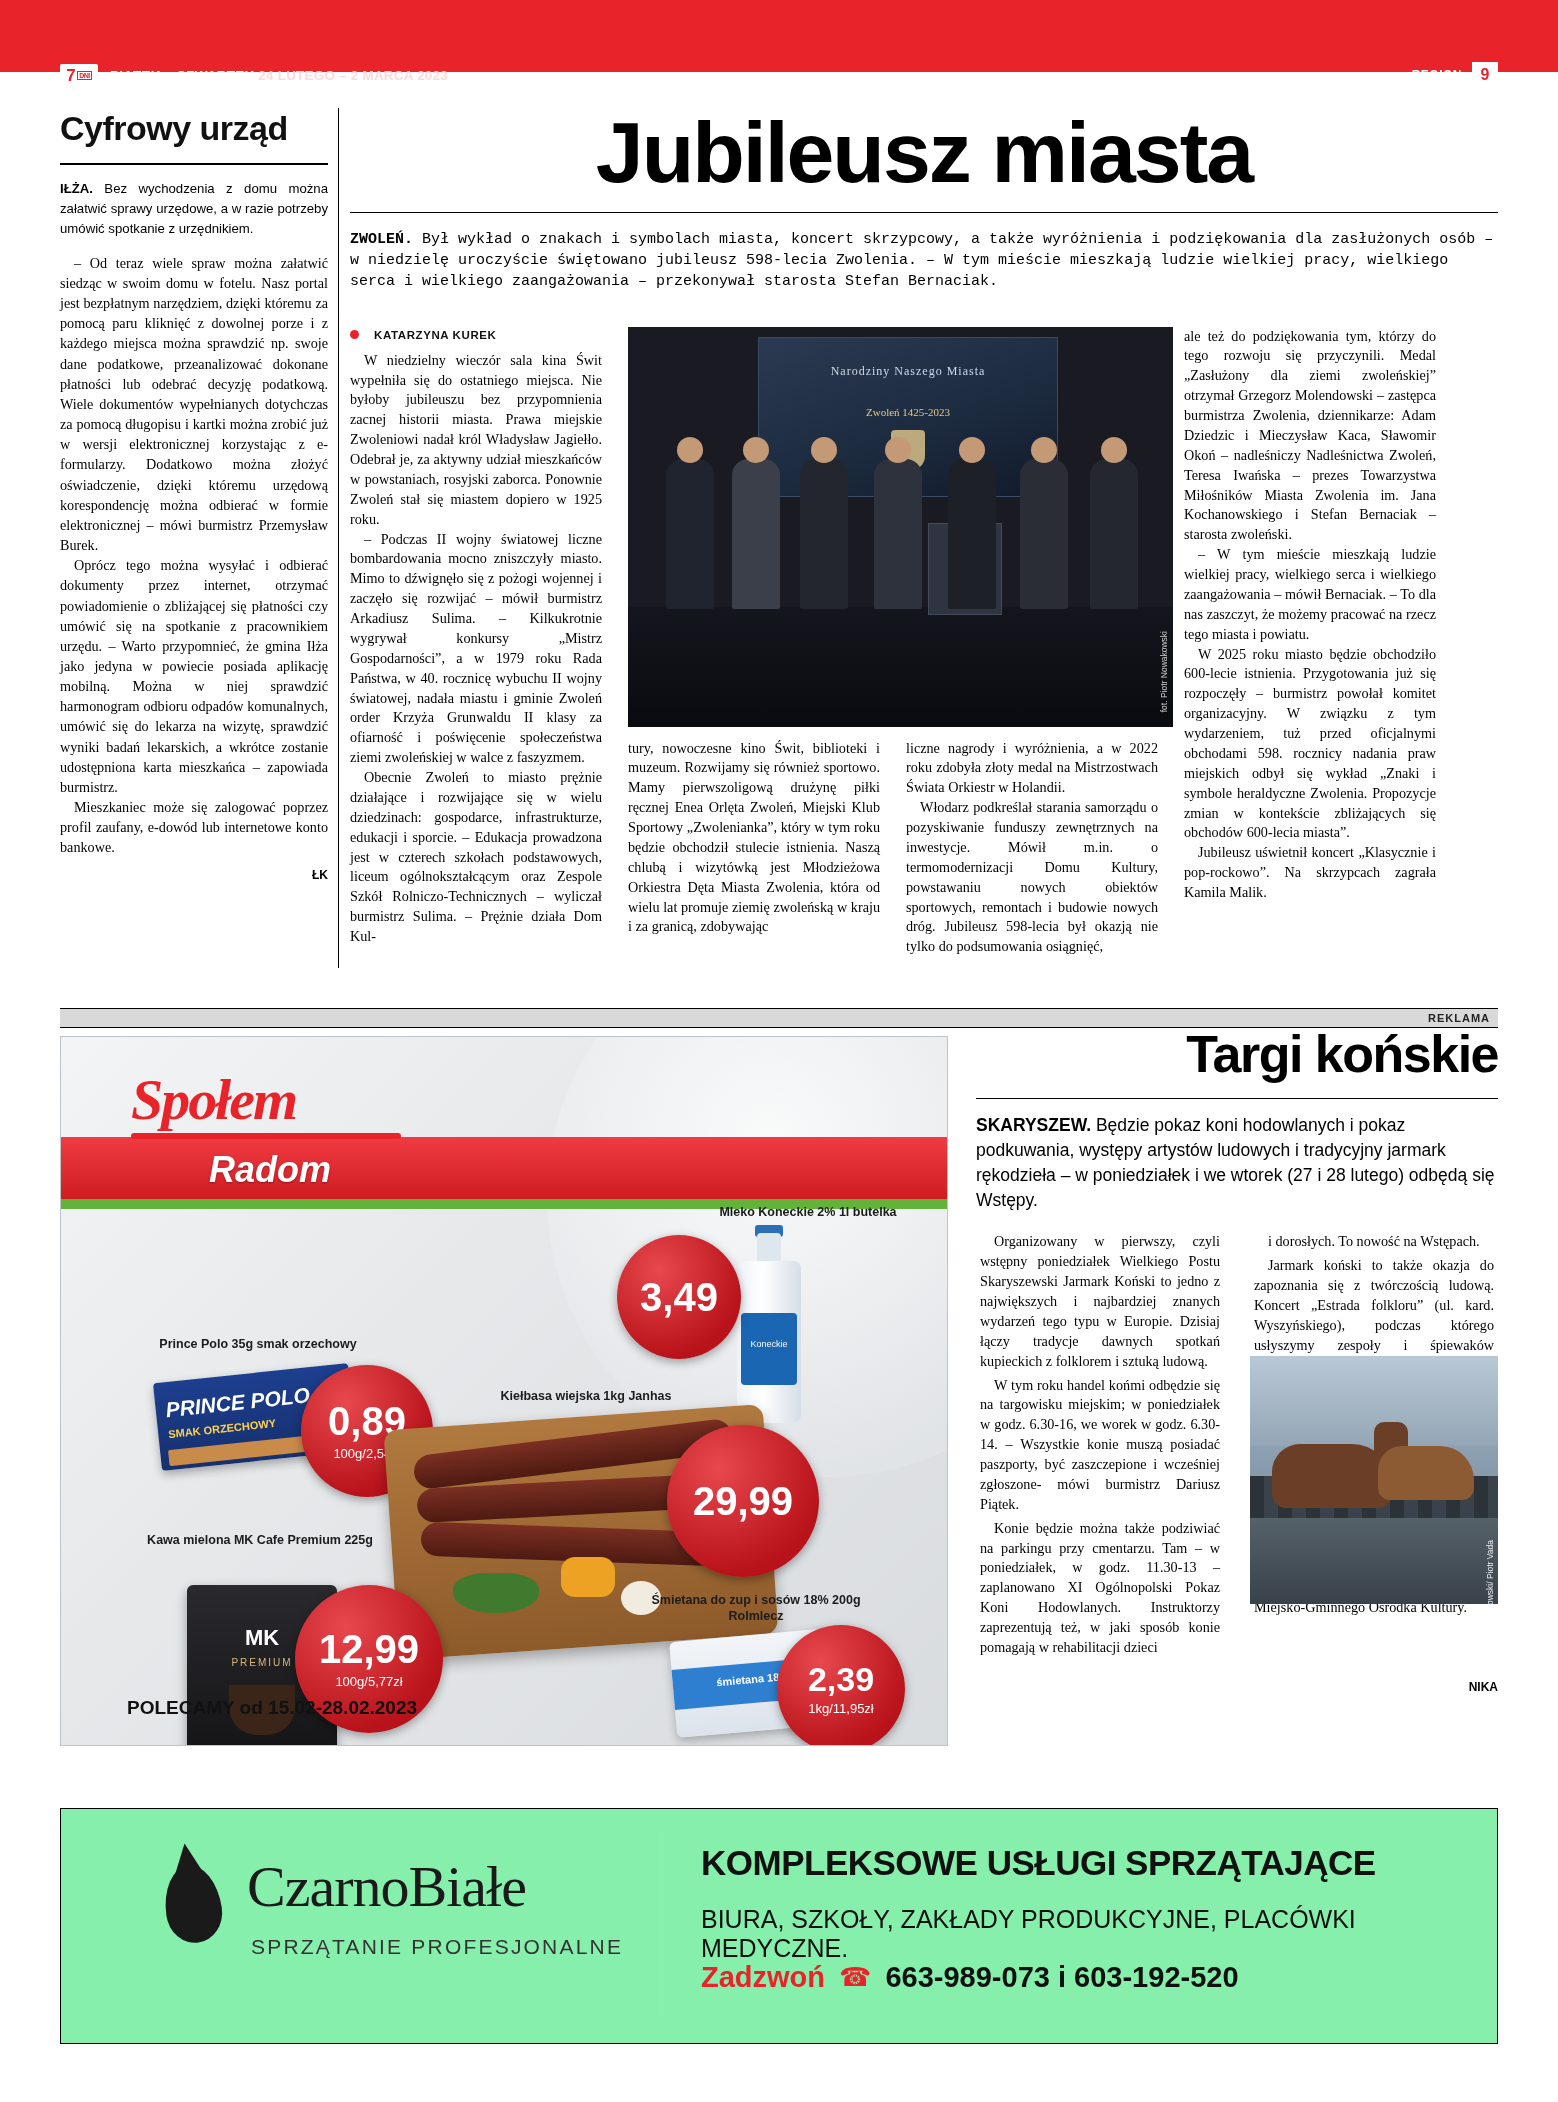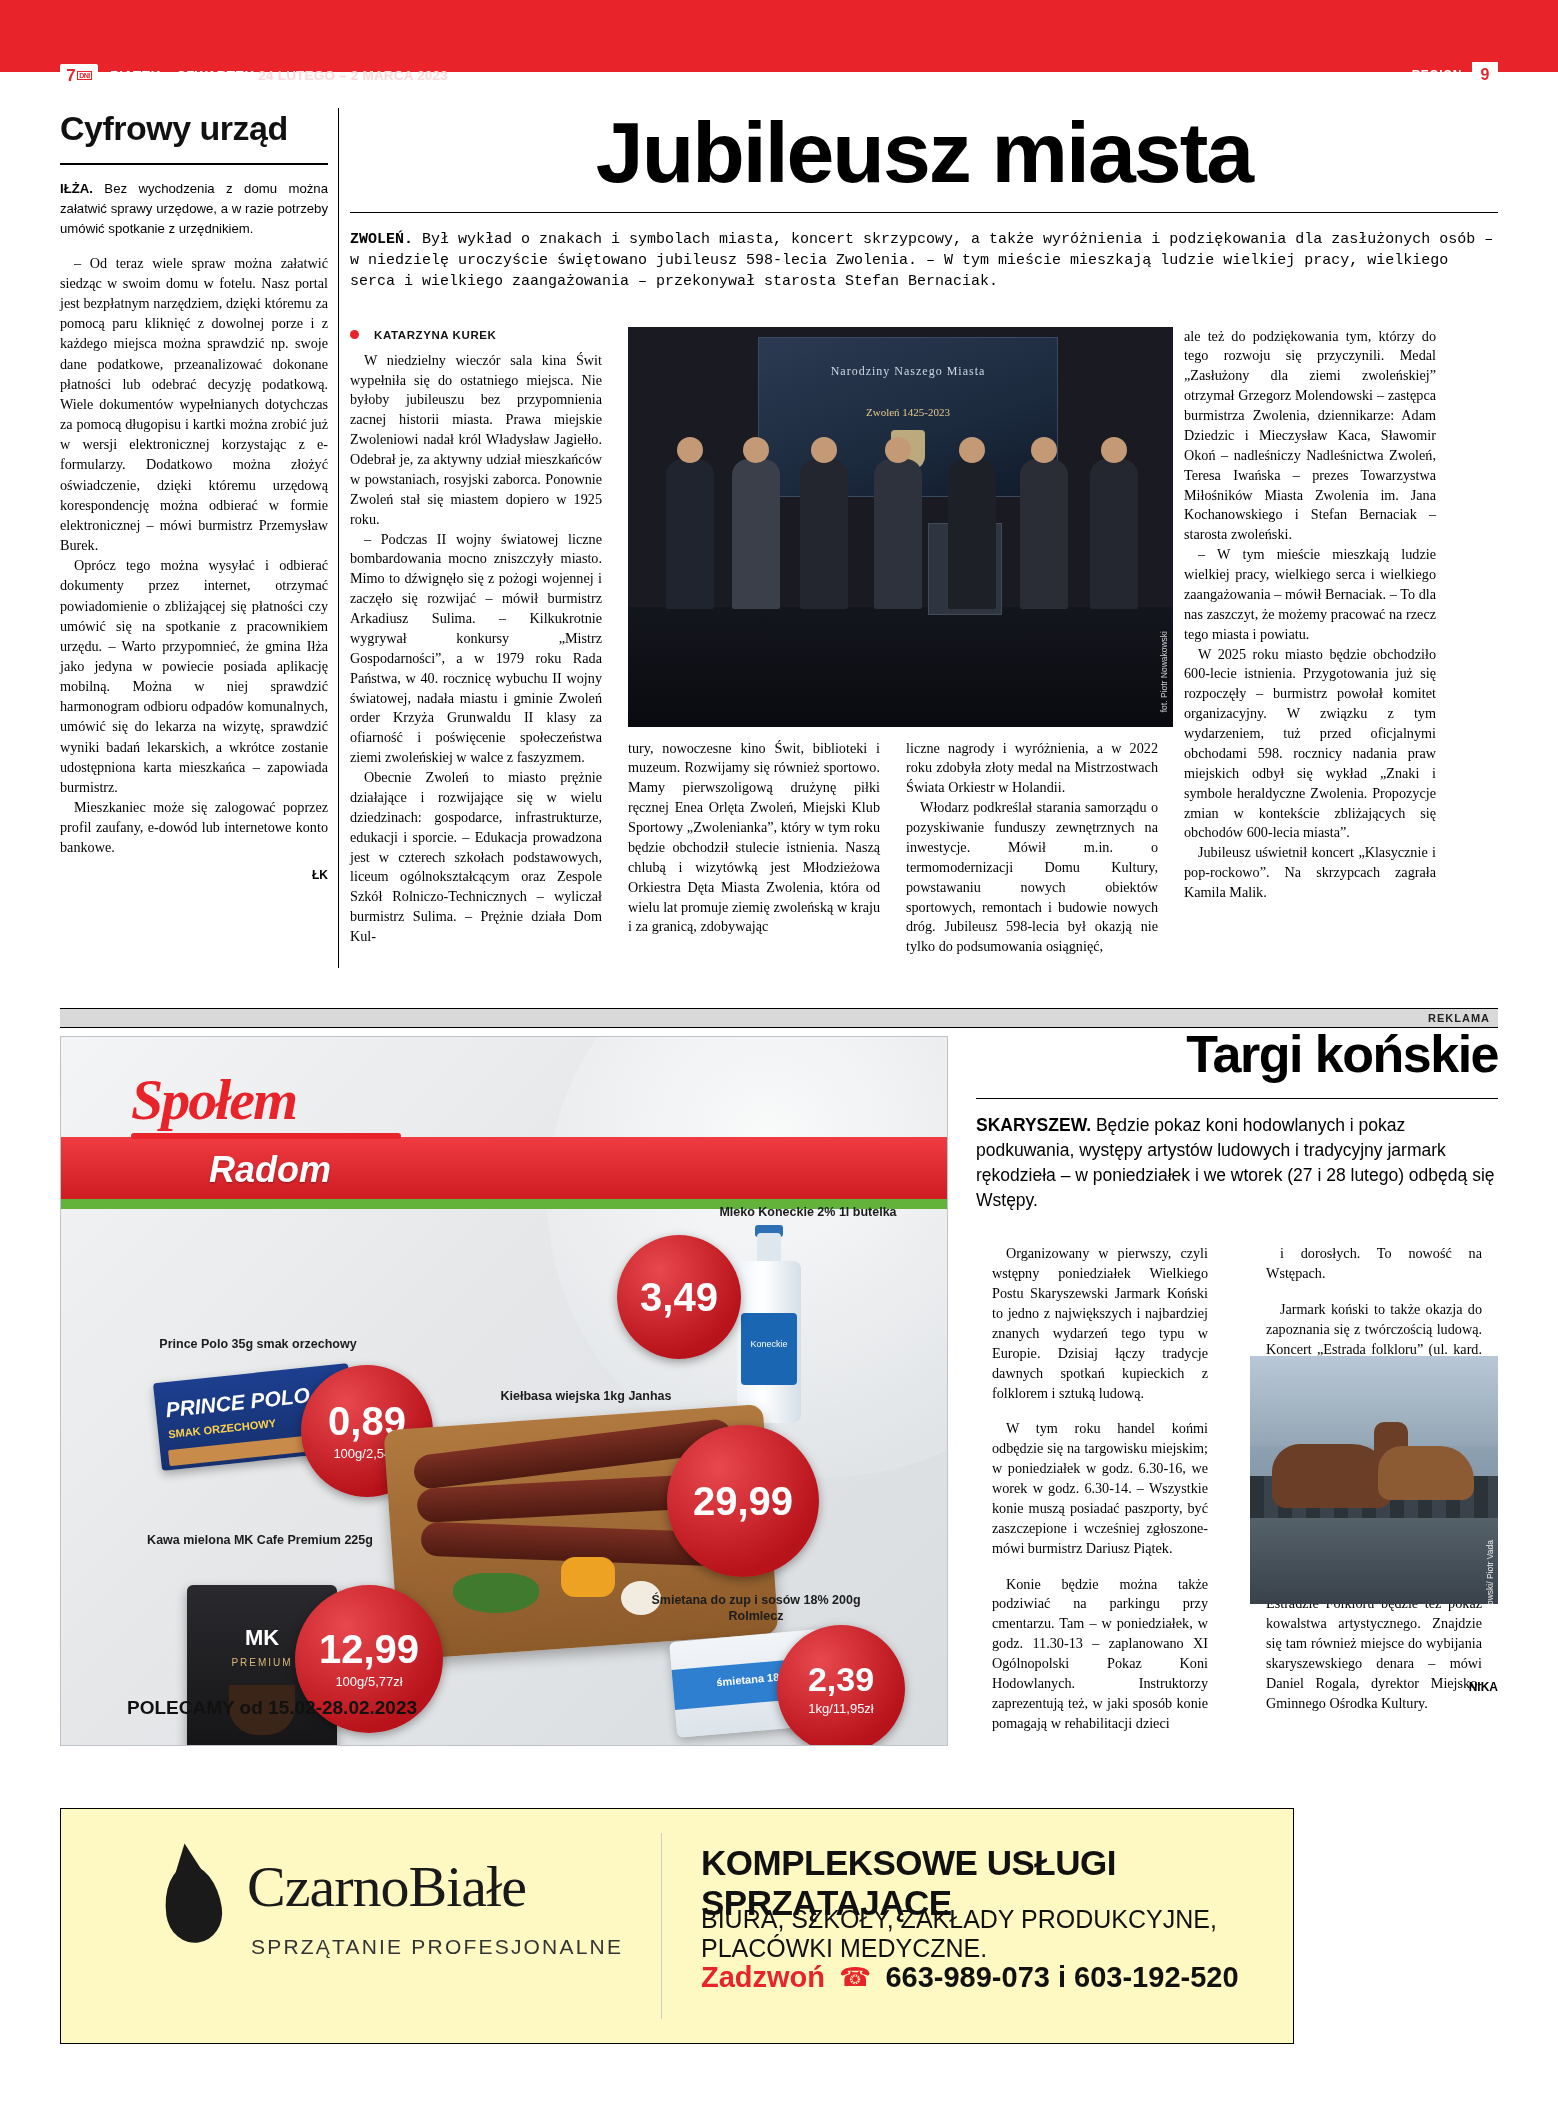--- a/index.html
+++ b/index.html
@@ -279,41 +279,41 @@
   .targi-h {
     font-family:"Liberation Sans", sans-serif; font-weight:bold; font-size:52px;
     letter-spacing:-1.5px; text-align:right; margin:0 0 14px 0;
   }
   .targi-rule { width:522px; height:1px; background:#000; margin-bottom:14px;}
   .targi-stand {
     font-family:"Liberation Sans", sans-serif; font-size:17.5px; line-height:1.42; margin-bottom:16px;
   }
   .targi-cols { position:relative; width:522px; }
   .tcol { position:absolute; top:0; width:248px; font-size:14.2px; line-height:1.4; text-align:justify; hyphens:auto;}
-  .tcol p { margin:16px; text-indent:14px; }
+  .tcol p { margin:4px; text-indent:14px; }
   .tphoto {
     position:absolute; left:274px; top:128px; width:248px; height:248px;
     background:linear-gradient(#9fb4c6,#6d7f8e); overflow:hidden;
   }
   .tphoto .sky{ position:absolute; left:0; top:0; width:100%; height:90px; background:linear-gradient(#b9c8d6,#94a6b5);}
   .tphoto .ground{ position:absolute; left:0; bottom:0; width:100%; height:110px; background:linear-gradient(#5d6a72,#39424a);}
   .tphoto .horse{ position:absolute; left:22px; bottom:96px; width:120px; height:64px; background:#6b3f27; border-radius:28px 40px 14px 14px;}
   .tphoto .horse:after{content:""; position:absolute; right:-16px; top:-22px; width:34px; height:40px; background:#6b3f27; border-radius:10px;}
   .tphoto .horse2{ position:absolute; left:128px; bottom:104px; width:96px; height:54px; background:#8c5a33; border-radius:24px 34px 12px 12px;}
   .tphoto .crowd{ position:absolute; left:0; bottom:86px; width:100%; height:42px; background:repeating-linear-gradient(90deg,#2b3238 0 14px,#3a434b 14px 28px);}
   .tphoto .credit{
     position:absolute; right:3px; bottom:64px; transform:rotate(-90deg); transform-origin:right bottom;
     color:#eee; font-family:"Liberation Sans", sans-serif; font-size:8.5px; white-space:nowrap;
   }
   .tsig { position:absolute; right:0; font-family:"Liberation Sans", sans-serif; font-weight:bold; font-size:12px;}
 
   
   .bottomad {
-    position:absolute; left:0; width:1234px; height:236px;
-    border:1px solid #000; background:#fef9c3; overflow:hidden;
+    position:absolute; left:0; width:1438px; height:236px;
+    border:1px solid #000; background:#86efac; overflow:hidden;
   }
   .drop {
     position:absolute; left:104px; top:56px; width:56px; height:78px;
     background:#1a1a1a; border-radius:50% 50% 50% 50%/60% 60% 40% 40%;
     transform:rotate(-8deg);
   }
   .drop:after{ content:""; position:absolute; left:14px; top:-22px; width:0; height:0;
     border-left:14px solid transparent; border-right:14px solid transparent; border-bottom:30px solid #1a1a1a;}
   .cb-name {
     position:absolute; left:186px; top:44px;

